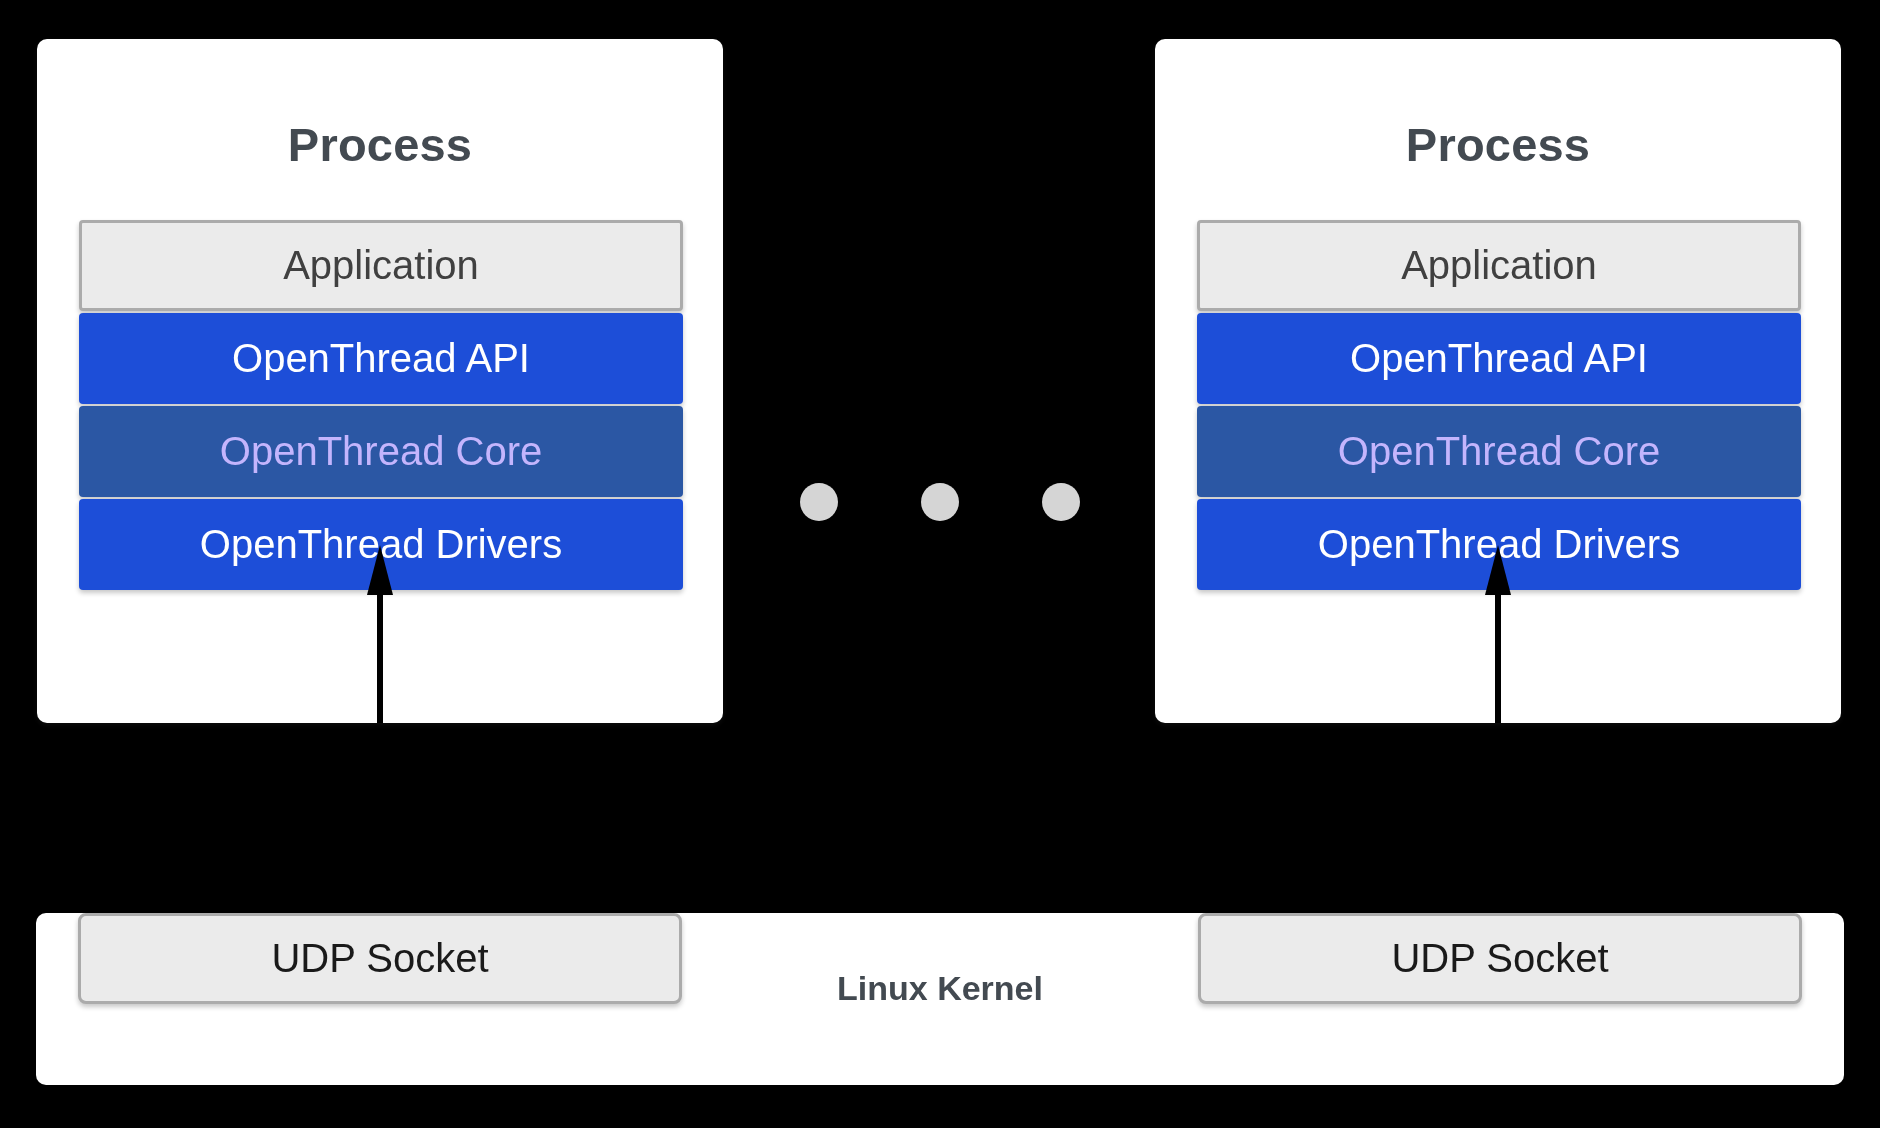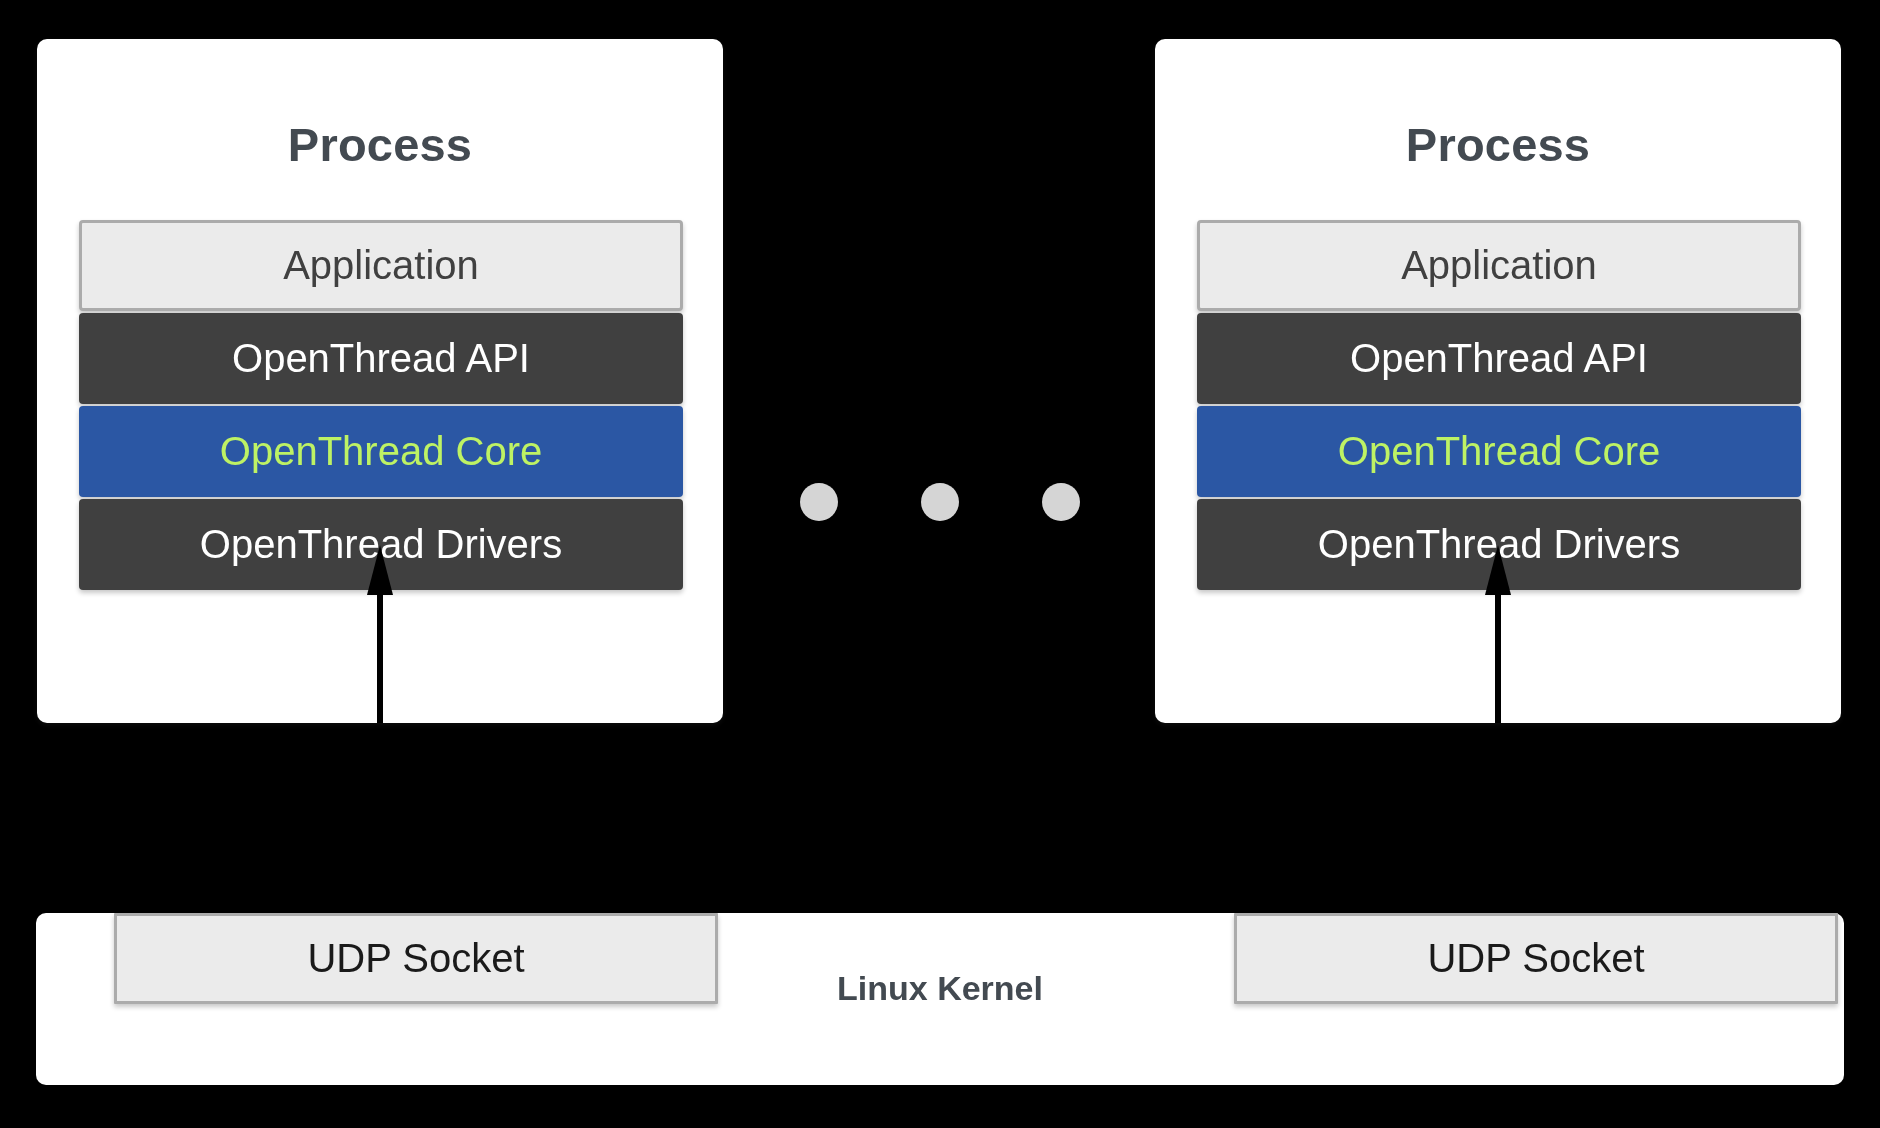--- a/index.html
+++ b/index.html
@@ -65,26 +65,26 @@
     font-size: 40px;
     white-space: nowrap;
     box-shadow: 0 3px 5px rgba(0,0,0,0.22);
   }
   .layer.app {
     background: #EBEBEB;
     border: 3px solid #ABABAB;
     color: #404040;
   }
   .layer.cyan {
-    background: #404040;
+    background: #1d4ed8;
     color: #FFFFFF;
   }
   .layer.navy {
     background: #2B57A4;
-    color: #bef264;
+    color: #c4b5fd;
   }
 
   
   .arrow {
     position: absolute;
     width: 40px;
     height: 178px;
   }
   #arrow-left  { left: 360px;  top: 545px; }
   #arrow-right { left: 1478px; top: 545px; }
@@ -147,29 +147,28 @@
     white-space: nowrap;
   }
   .socket-box {
     position: absolute;
     box-sizing: border-box;
     top: 0px;
     width: 604px;
     height: 91px;
     background: #EBEBEB;
     border: 3px solid #ABABAB;
-    border-radius: 1px;
+    border-radius: 8px;
     display: flex;
     align-items: center;
     justify-content: center;
     font-size: 40px;
     color: #1A1A1A;
     white-space: nowrap;
     box-shadow: 0 3px 5px rgba(0,0,0,0.22);
-    margin-left: 36px;
   }
   #socket-left  { left: 42px; }
   #socket-right { left: 1162px; }
 </style>
 </head>
 <body>
 
 <div id="canvas">
 
   <div class="process-box" id="process-left">

